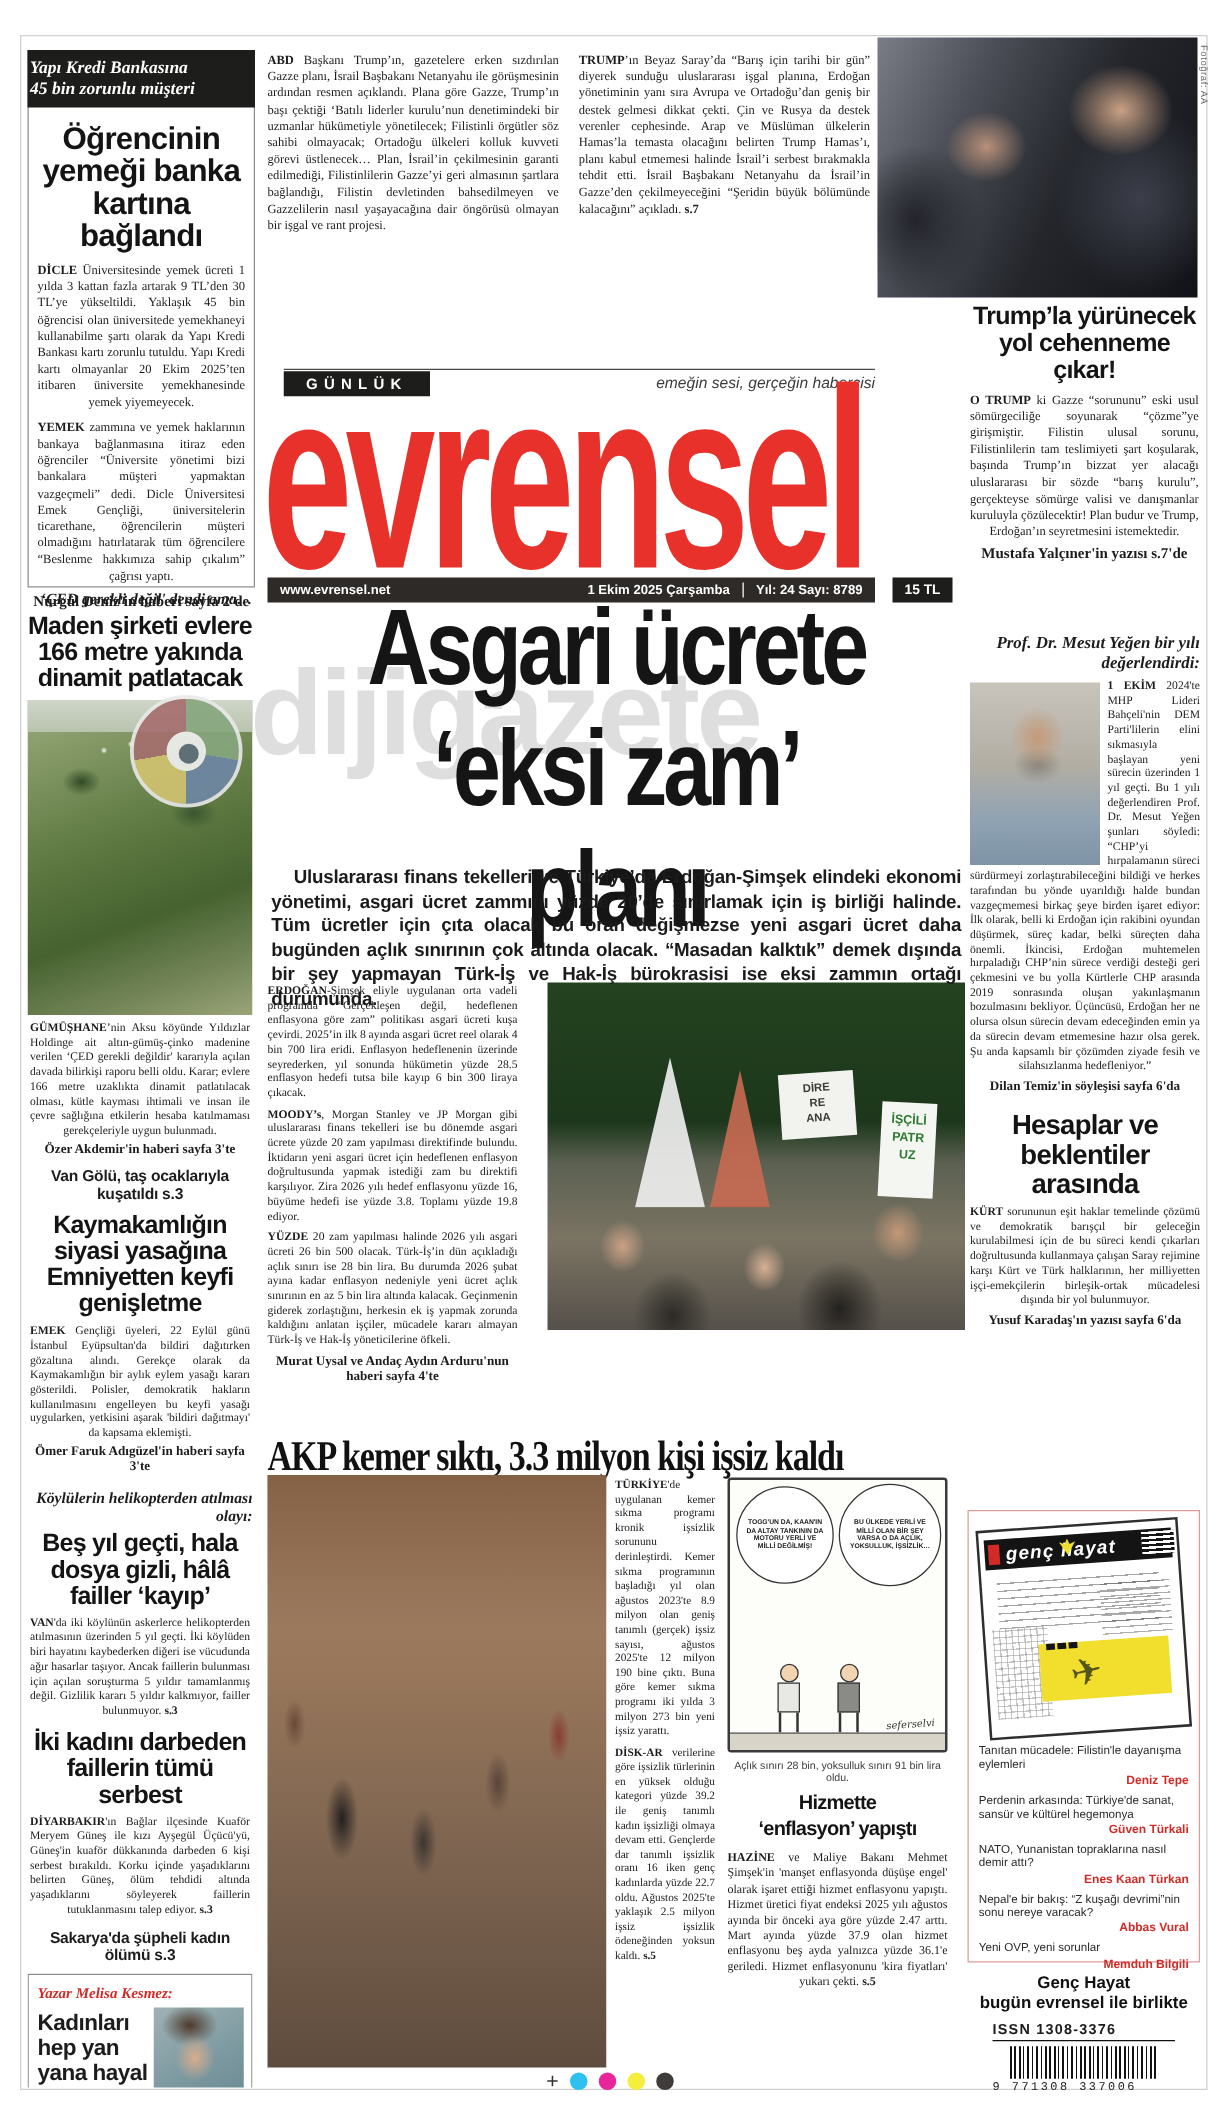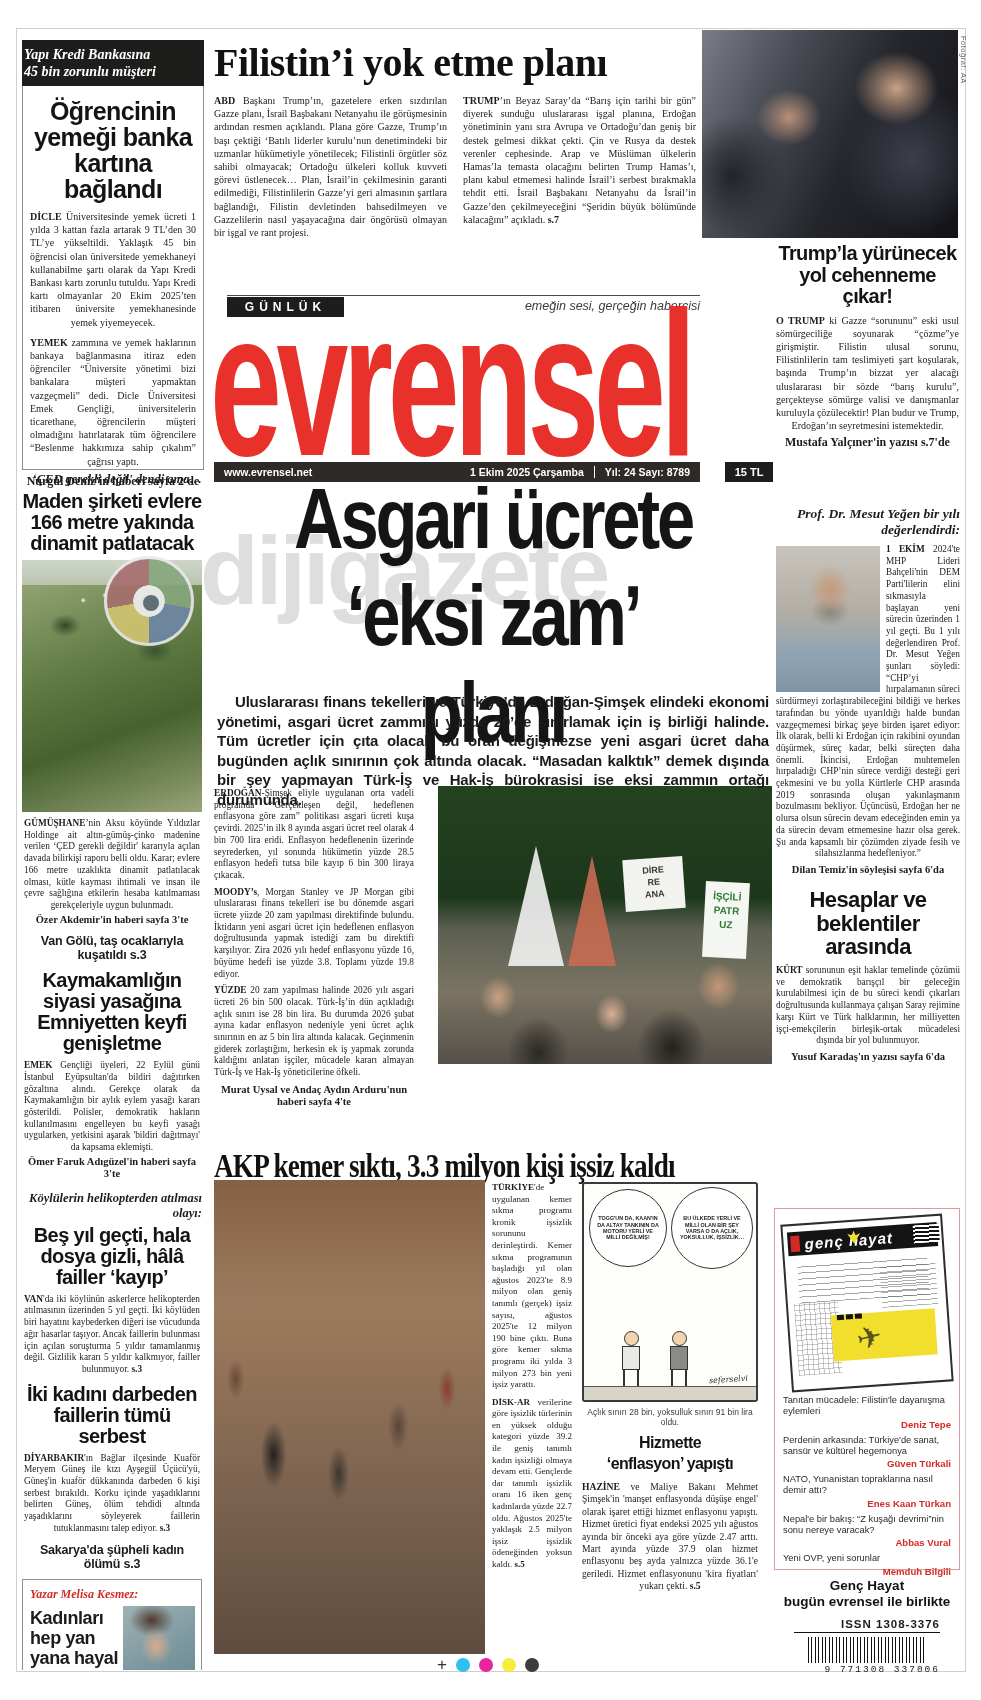--- a/index.html
+++ b/index.html
@@ -51,21 +51,21 @@
       font-family:"Liberation Sans",sans-serif;font-size:12.5px;color:#3c3c3c;}
   .logo{left:210px;top:306px;width:575px;height:158px;color:#e8312a;
       font-family:"Liberation Sans",sans-serif;font-weight:bold;font-size:190px;line-height:145px;
       letter-spacing:-8px;transform:scale(0.68,1.08);transform-origin:0 0;white-space:nowrap;}
   .datebar{left:214px;top:462px;width:486px;height:20px;background:#2d2a27;color:#fff;
       font-family:"Liberation Sans",sans-serif;font-size:10.5px;font-weight:bold;
       display:flex;align-items:center;padding:0 10px;box-sizing:border-box;}
   .datebar .sep{border-left:1px solid #fff;height:12px;margin:0 10px;}
   .pricebox{left:714px;top:462px;width:48px;height:20px;background:#1d1d1b;color:#fff;
       font-family:"Liberation Sans",sans-serif;font-size:11px;font-weight:bold;text-align:center;
-      line-height:20px;margin-left:11px;}
+      line-height:20px;}
   
   .wm-text{left:200px;top:516px;width:580px;font-family:"Liberation Sans",sans-serif;font-weight:bold;
       font-size:96px;letter-spacing:-3px;color:#c9c9c9;opacity:.6;z-index:1;pointer-events:none;}
   .wm-badge{left:104px;top:556px;width:90px;height:90px;border-radius:50%;z-index:6;opacity:.9;
       background:radial-gradient(circle at 50% 50%, #f2f2f2 0 26%, rgba(0,0,0,0) 27%),
       conic-gradient(#86a67e 0 100deg,#6e87a6 100deg 180deg,#d3c470 180deg 260deg,#a66e6e 260deg 360deg);
       border:3px solid #e9e9e9;box-sizing:border-box;}
   .wm-badge::after{content:"";position:absolute;left:36px;top:36px;width:16px;height:16px;
       border-radius:50%;background:#5d6d7a;}
   
@@ -190,21 +190,21 @@
   .glitch{position:absolute;left:6px;top:-2px;display:flex;gap:2px;}
   .glitch i{display:block;width:7px;height:7px;background:#141414;}
   .scrib2{position:absolute;right:8px;top:44px;width:56px;height:44px;background:
       repeating-linear-gradient(0deg, rgba(90,90,90,.5) 0 1px, rgba(0,0,0,0) 1px 5px);}
   .genc-item{margin:0 2px 5px;}
   .genc-item .t{font-family:"Liberation Sans",sans-serif;font-size:9.3px;line-height:11.3px;color:#2a2a2a;}
   .genc-item .a{font-family:"Liberation Sans",sans-serif;font-weight:bold;font-size:9.6px;
       color:#d22b27;text-align:right;margin-top:1px;}
   .genc-footer{left:774px;top:1578px;width:186px;text-align:center;font-family:"Liberation Sans",sans-serif;
       font-weight:bold;font-size:13.5px;line-height:16px;color:#111;}
-  .issn{left:794px;top:1618px;width:146px;text-align:right;}
+  .issn{left:794px;top:1618px;width:146px;text-align:left;}
   .issn-label{font-family:"Liberation Sans",sans-serif;font-weight:bold;font-size:11.5px;
       letter-spacing:1px;border-bottom:1.5px solid #111;padding-bottom:2px;}
   .barcode{height:26px;margin:4px 14px 1px;background:
       repeating-linear-gradient(90deg,#111 0 1.5px,#fff 1.5px 3.5px,#111 3.5px 4.5px,#fff 4.5px 7px);}
   .issn-digits{font-family:"Liberation Mono",monospace;font-size:9.5px;letter-spacing:2px;}
 </style>
 </head>
 <body>
 
 <div class="page">
@@ -216,21 +216,20 @@
       <div>Yapı Kredi Bankasına</div>
       <div>45 bin zorunlu müşteri</div>
     </div>
     <h2 class="h-cond tl-title">Öğrencinin yemeği banka kartına bağlandı</h2>
     <p class="body-s"><b class="lead">DİCLE</b><span> Üniversitesinde yemek ücreti 1 yılda 3 kattan fazla artarak 9 TL’den 30 TL’ye yükseltildi. Yaklaşık 45 bin öğrencisi olan üniversitede yemekhaneyi kullanabilme şartı olarak da Yapı Kredi Bankası kartı zorunlu tutuldu. Yapı Kredi kartı olmayanlar 20 Ekim 2025’ten itibaren üniversite yemekhanesinde yemek yiyemeyecek.</span></p>
     <p class="body-s"><b class="lead">YEMEK</b><span> zammına ve yemek haklarının bankaya bağlanmasına itiraz eden öğrenciler “Üniversite yönetimi bizi bankalara müşteri yapmaktan vazgeçmeli” dedi. Dicle Üniversitesi Emek Gençliği, üniversitelerin ticarethane, öğrencilerin müşteri olmadığını hatırlatarak tüm öğrencilere “Beslenme hakkımıza sahip çıkalım” çağrısı yaptı.</span></p>
     <div class="byline" style="font-size:12px;">Nurgül Deniz'in haberi sayfa 2'de</div>
   </section>
 
   <section class="abs fil">
-    <h1 class="fil-title">Filistin’i yok etme planı</h1>
     <div class="fil-cols body-s" style="text-align-last:auto;">
       <p><b class="lead">ABD</b><span> Başkanı Trump’ın, gazetelere erken sızdırılan Gazze planı, İsrail Başbakanı Netanyahu ile görüşmesinin ardından resmen açıklandı. Plana göre Gazze, Trump’ın başı çektiği ‘Batılı liderler kurulu’nun denetimindeki bir uzmanlar hükümetiyle yönetilecek; Filistinli örgütler söz sahibi olmayacak; Ortadoğu ülkeleri kolluk kuvveti görevi üstlenecek… Plan, İsrail’in çekilmesinin garanti edilmediği, Filistinlilerin Gazze’yi geri almasının şartlara bağlandığı, Filistin devletinden bahsedilmeyen ve Gazzelilerin nasıl yaşayacağına dair öngörüsü olmayan bir işgal ve rant projesi.</span></p>
       <p><b class="lead">TRUMP</b><span>’ın Beyaz Saray’da “Barış için tarihi bir gün” diyerek sunduğu uluslararası işgal planına, Erdoğan yönetiminin yanı sıra Avrupa ve Ortadoğu’dan geniş bir destek gelmesi dikkat çekti. Çin ve Rusya da destek verenler cephesinde. Arap ve Müslüman ülkelerin Hamas’la temasta olacağını belirten Trump Hamas’ı, planı kabul etmemesi halinde İsrail’i serbest bırakmakla tehdit etti. İsrail Başbakanı Netanyahu da İsrail’in Gazze’den çekilmeyeceğini “Şeridin büyük bölümünde kalacağını” açıkladı. </span><b class="pageref">s.7</b></p>
     </div>
   </section>
 
   <div class="abs photo grief"></div>
   <div class="abs photo-credit">Fotoğraf: AA</div>
 
   <section class="abs trump">

